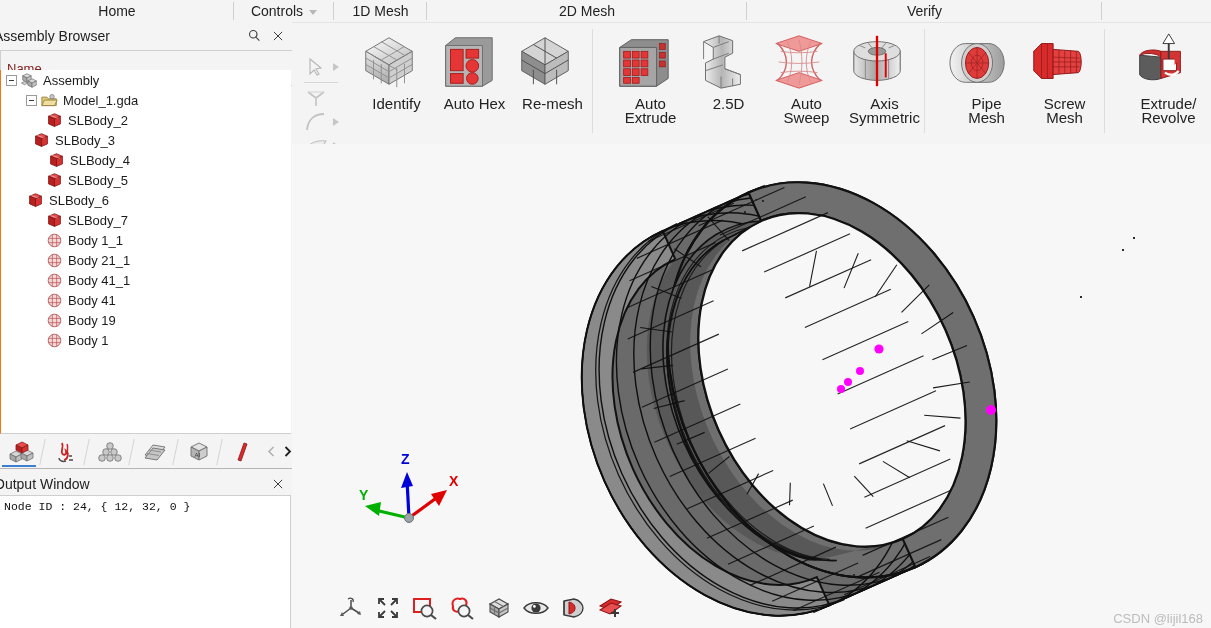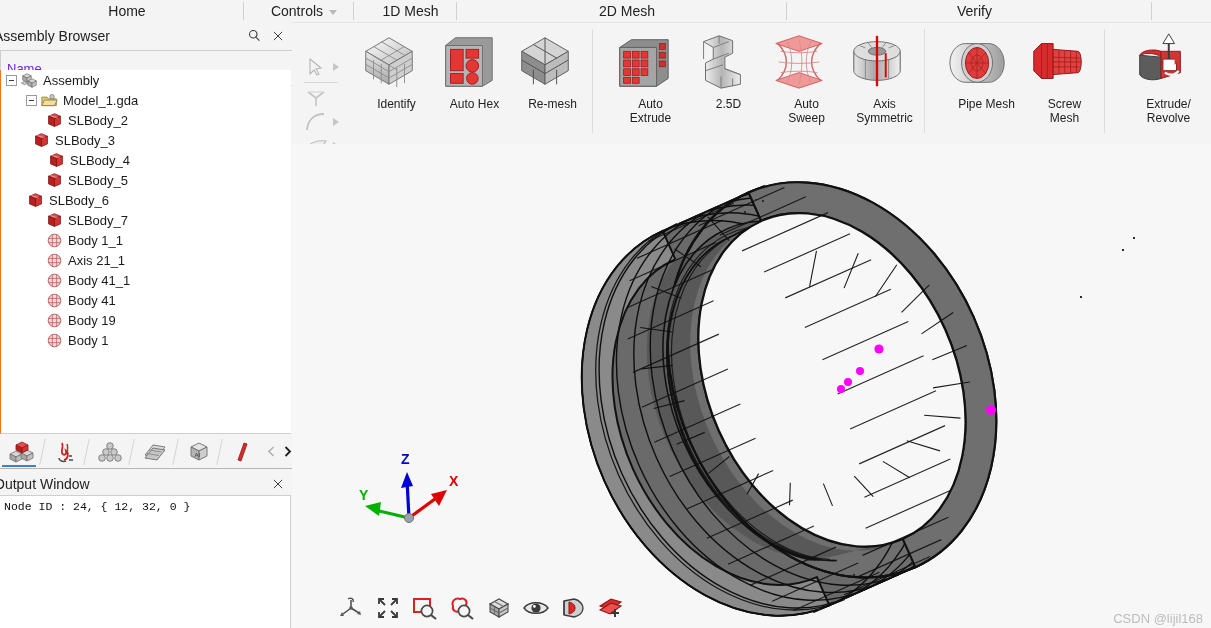--- a/index.html
+++ b/index.html
@@ -24,21 +24,20 @@
     background: #f4f4f4;
     display: flex; align-items: center;
   }
   .tab {
     height: 22px; line-height: 22px;
     font-size: 14px; color: #222;
     text-align: center;
     position: relative;
     cursor: default;
     white-space: nowrap;
-    margin-left: 10px;
   }
   .tab.sep::after {
     content: ""; position: absolute; right: 0; top: 2px;
     width: 1px; height: 18px; background: #d0d0d0;
   }
   .tab-home     { width: 234px; }
   .tab-controls { width: 100px; }
   .tab-1d       { width: 93px; }
   .tab-2d       { width: 320px; }
   .tab-verify   { width: 355px; }
@@ -65,21 +64,21 @@
   }
   .rb-item {
     width: 78px;
     padding-top: 7px;
     display: flex; flex-direction: column; align-items: center;
     cursor: default;
   }
   .rb-item.wide { width: 86px; }
   .rb-label {
     margin-top: 5px;
-    font-size: 12px; color: #222; text-align: center;
+    font-size: 15px; color: #222; text-align: center;
     line-height: 14px;
     margin-left: 15px;
   }
   .rb-divider {
     position: absolute; top: 6px;
     width: 1px; height: 104px; background: #dcdcdc;
   }
   .rb-icon { width: 62px; height: 62px; display: block; }
 
   
@@ -104,21 +103,21 @@
   .ico-btn { cursor: pointer; line-height: 0; }
 
   .tree-header {
     position: absolute; left: 0; top: 28px;
     width: 292px; height: 36px;
     background: #f4f4f4;
     border: 1px solid #cfcfcf;
     border-right: none;
     display: flex; align-items: center;
     padding-left: 6px;
-    font-size: 13px; color: #6d28d9;
+    font-size: 13px; color: #7f1d1d;
   }
   .tree-area {
     position: absolute; left: 0; top: 48px;
     width: 291px; height: 364px;
     background: #ffffff;
     border-left: 1px solid #f97316;
     border-bottom: 1px solid #cfcfcf;
     overflow: hidden;
   }
   .tnode {
@@ -572,21 +571,21 @@
         </svg>
         <span class="lbl">Body 1_1</span>
       </div>
       <div class="tnode" style="padding-left:45px">
         <svg class="ti" viewBox="0 0 20 20">
           <circle cx="10" cy="10" r="7.4" fill="#f4d7d7" stroke="#a83c3c" stroke-width="0.9"></circle>
           <g stroke="#b85050" fill="none" stroke-width="0.8">
             <path d="M3,7.5 L17,7.5 M3,12.5 L17,12.5 M7.5,3 L7.5,17 M12.5,3 L12.5,17"></path>
           </g>
         </svg>
-        <span class="lbl">Axis 21_1</span>
+        <span class="lbl">Body 21_1</span>
       </div>
       <div class="tnode" style="padding-left:45px">
         <svg class="ti" viewBox="0 0 20 20">
           <circle cx="10" cy="10" r="7.4" fill="#f4d7d7" stroke="#a83c3c" stroke-width="0.9"></circle>
           <g stroke="#b85050" fill="none" stroke-width="0.8">
             <path d="M3,7.5 L17,7.5 M3,12.5 L17,12.5 M7.5,3 L7.5,17 M12.5,3 L12.5,17"></path>
           </g>
         </svg>
         <span class="lbl">Body 41_1</span>
       </div>

